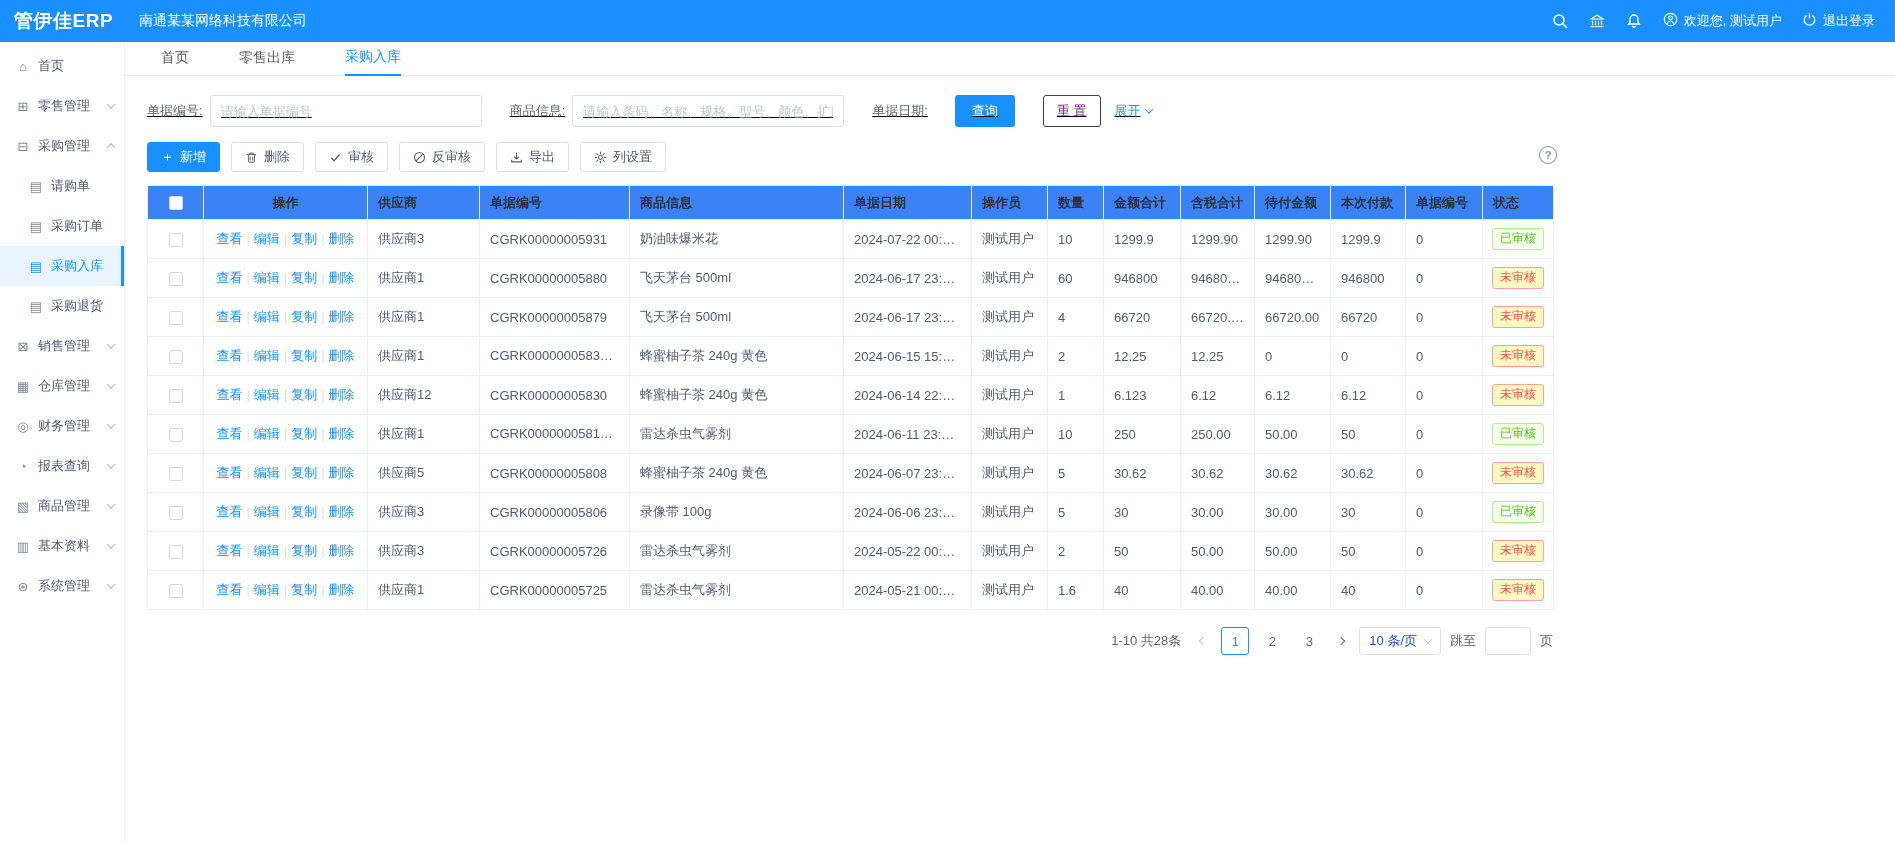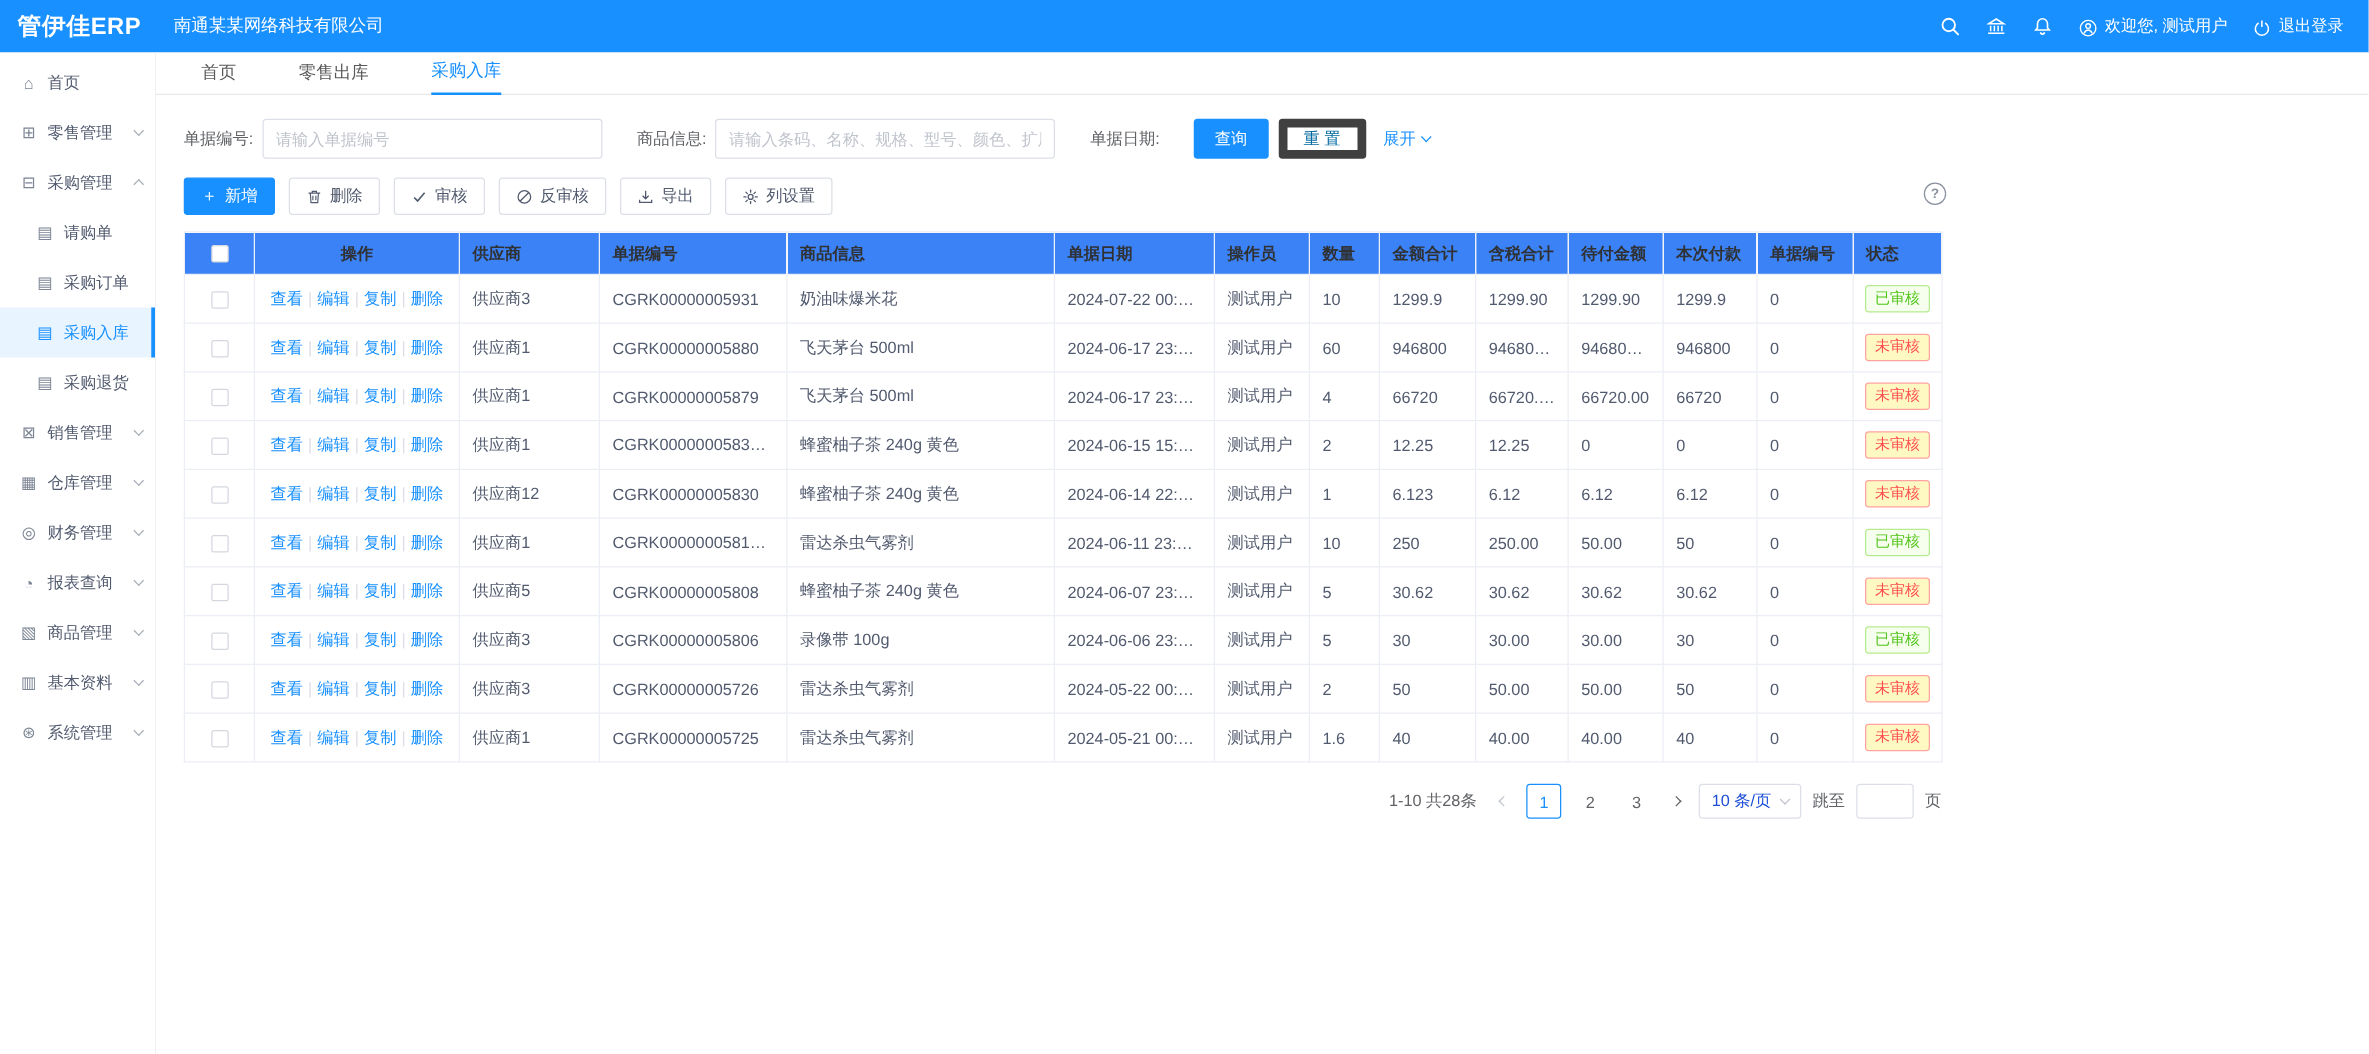--- a/index.html
+++ b/index.html
@@ -6,21 +6,21 @@
   html,body { width:1895px; height:843px; overflow:hidden; background:#fff;
     font-family:"Liberation Sans","DejaVu Sans",sans-serif; }
   .app { width:100%; height:100%; display:flex; flex-direction:column; }
 
   
   .topbar { height:42px; background:#1890ff; color:#fff; display:flex; align-items:center; flex-shrink:0; }
   .logo { width:125px; flex-shrink:0; font-size:19px; font-weight:bold; padding-left:14px; letter-spacing:.5px; }
   .company { font-size:14px; margin-left:14px; }
   .topbar-right { margin-left:auto; display:flex; align-items:center; gap:20px; padding-right:20px; font-size:13px; }
   .hicon { width:17px; height:17px; display:inline-flex; align-items:center; justify-content:center; cursor:pointer; }
-  .huser { display:inline-flex; align-items:flex-end; gap:6px; cursor:pointer; white-space:nowrap; }
+  .huser { display:inline-flex; align-items:flex-start; gap:6px; cursor:pointer; white-space:nowrap; }
 
   
   .frame { flex:1; display:flex; min-height:0; }
   .sidebar { width:125px; flex-shrink:0; background:#fff; border-right:1px solid #eef0f3; padding-top:4px; }
   .side-item { height:40px; display:flex; align-items:center; padding:0 10px 0 15px; font-size:13px;
     color:#515a6e; cursor:pointer; position:relative; white-space:nowrap; }
   .side-item .micon { width:16px; margin-right:7px; text-align:center; font-size:13px; color:#7d8694; flex-shrink:0; }
   .side-item .chevwrap { margin-left:auto; color:#a8aeb8; display:flex; }
   .side-item.sub { padding-left:28px; }
   .side-item.active { background:#e8f4ff; color:#1890ff; }
@@ -31,33 +31,33 @@
 
   
   .tabbar { height:34px; flex-shrink:0; border-bottom:1px solid #e8e8e8; display:flex; align-items:flex-end;
     padding-left:36px; gap:50px; }
   .tab { font-size:14px; color:#595959; padding-bottom:8px; cursor:pointer; }
   .tab.active { color:#1890ff; border-bottom:2px solid #1890ff; margin-bottom:-1px; }
 
   
   .content { width:1450px; padding:0 22px; }
 
-  .filters { display:flex; align-items:center; padding:19px 0 15px; }
+  .filters { display:flex; align-items:center; padding:19px 0 15px;text-decoration:underline; }
   .flabel { font-size:13px; color:#606266; margin-right:7px; white-space:nowrap; }
   .finput { height:32px; border:1px solid #dcdfe6; border-radius:3px; padding:0 10px; font-size:13px;
     color:#333; width:272px; outline:none; font-family:inherit; }
   .finput::placeholder { color:#c0c4cc; }
   .gap28 { width:28px; flex-shrink:0; }
   .date-range { width:262px; height:32px; border:1px solid #dcdfe6; border-radius:3px; display:flex;
     align-items:center; justify-content:center; gap:18px; font-size:13px; color:#606266; cursor:pointer; }
   .date-sep { color:#c0c4cc; }
   .btn-primary { height:32px; padding:0 17px; background:#1890ff; color:#fff; border:none; border-radius:3px;
     font-size:13px; cursor:pointer; margin-left:20px; font-family:inherit; }
-  .btn-plain { height:32px; padding:0 13px; background:#fff; color:#0369a1; border:7px solid #404040;
-    border-radius:3px; font-size:13px; cursor:pointer; margin-left:8px; font-family:inherit; }
+  .btn-plain { height:32px; padding:0 13px; background:#fff; color:#701a75; border:1px solid #404040;
+    border-radius:3px; font-size:13px; cursor:pointer; margin-left:28px; font-family:inherit; }
   .expand-link { color:#1890ff; font-size:13px; margin-left:14px; cursor:pointer; display:inline-flex;
     align-items:center; gap:5px; white-space:nowrap; }
 
   .toolbar { display:flex; align-items:center; padding:0 0 13px; position:relative; }
   .tbtn { height:30px; display:inline-flex; align-items:center; gap:6px; padding:0 13px; border:1px solid #dcdfe6;
     background:#fff; border-radius:3px; font-size:13px; color:#515a6e; cursor:pointer; margin-right:11px; font-family:inherit; }
   .tbtn.primary { background:#1890ff; border-color:#1890ff; color:#fff; }
   .tbtn .bicon { display:inline-flex; align-items:center; }
   .help-icon { position:absolute; right:-4px; top:4px; width:18px; height:18px; border:1.5px solid #8a919f;
     border-radius:50%; color:#8a919f; font-size:11px; font-weight:bold; display:flex; align-items:center;

